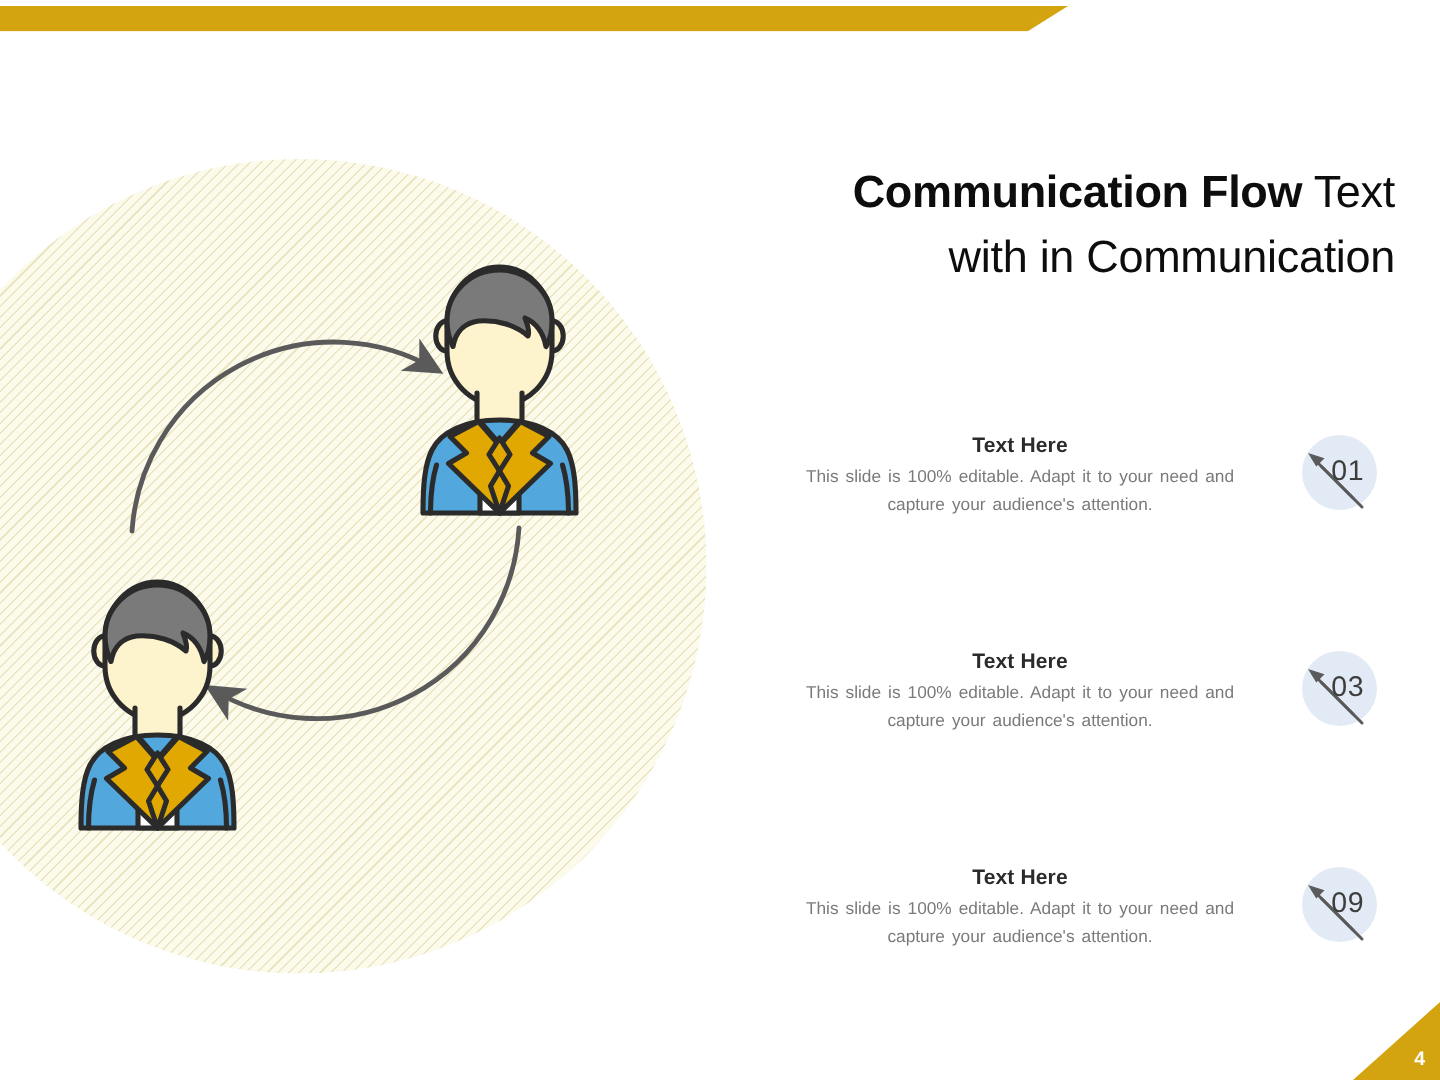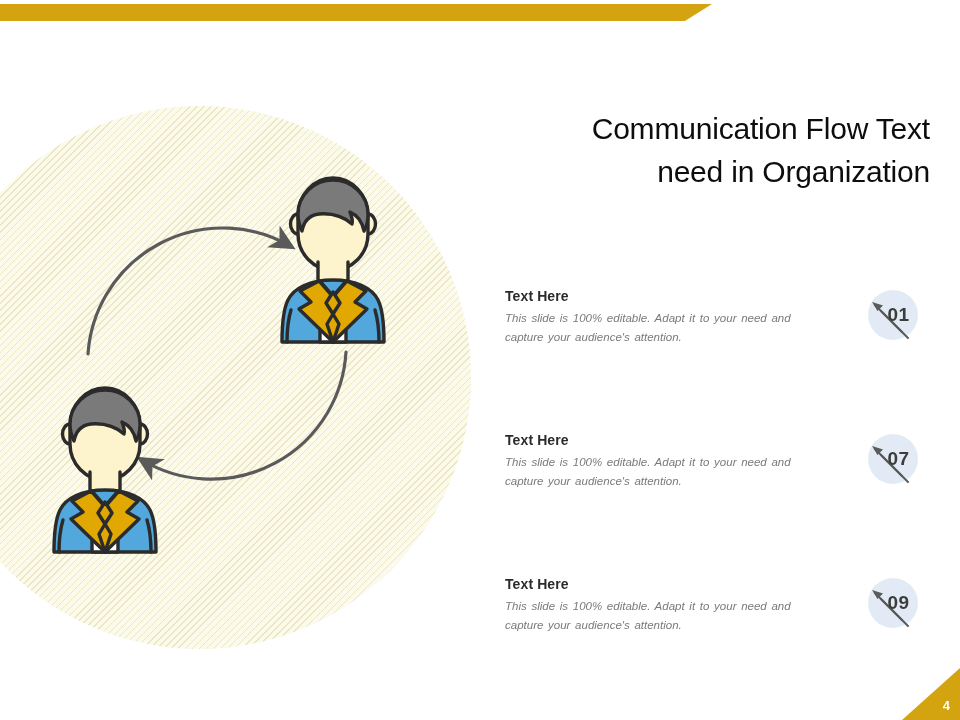--- a/index.html
+++ b/index.html
@@ -93,49 +93,48 @@
     left: 470px;
     top: 108px;
     width: 460px;
     text-align: right;
     font-size: 30px;
     line-height: 1.42;
     color: #0d0d0d;
     font-weight: 500;
     letter-spacing: -0.2px;
   }
-  .title .lead { font-weight: normal; }
+  .title .lead { font-weight: bold; }
 
   .item {
     position: absolute;
     left: 470px;
     width: 460px;
     height: 78px;
   }
   .item-1 { top: 288px; }
   .item-2 { top: 432px; }
   .item-3 { top: 576px; }
 
   .item-text {
     position: absolute;
     right: 75px;
     top: 0;
     width: 350px;
-    text-align: left;
+    text-align: center;
   }
   .item-heading {
     font-size: 14px;
     font-weight: bold;
     color: #2b2b2b;
     margin: 0 0 5px 0;
     letter-spacing: 0.1px;
   }
   .item-body {
     font-size: 11.5px;
-    font-style: italic;
     color: #7a7a7a;
     line-height: 1.62;
     margin: 0;
     word-spacing: 1.5px;
   }
 
   .badge {
     position: absolute;
     right: 12px;
     top: 2px;
@@ -154,21 +153,21 @@
   .badge-num {
     position: absolute;
     left: 6px;
     top: 0;
     width: 50px;
     height: 50px;
     display: flex;
     align-items: center;
     justify-content: center;
     font-size: 19px;
-    font-weight: 700;
+    font-weight: 400;
     color: #3d3d3d;
     letter-spacing: 0.5px;
     padding-left: 11px;
     box-sizing: border-box;
   }
   .badge-arrow {
     position: absolute;
     left: 0;
     top: 0;
     width: 56px;
@@ -247,21 +246,21 @@
         <path d="M75,128 L68,139 L75,150 L82,139 z" fill="#e0a800"></path>
         <path d="M75,150 L69,160 L75,178 L81,160 z" fill="#e0a800"></path>
         <path d="M33,146 C30,156 29,166 29,178" fill="none"></path>
         <path d="M117,146 C120,156 121,166 121,178" fill="none"></path>
       </g>
     </svg>
   </div>
 
   <div class="title">
     <span class="lead">Communication Flow</span><span> Text</span><br>
-    <span>need in Organization</span>
+    <span>with in Communication</span>
   </div>
 
   <div class="item item-1">
     <div class="item-text">
       <p class="item-heading">Text Here</p>
       <p class="item-body">
         <span>This slide is 100% editable. Adapt it to your  need and</span><br>
         <span>capture your audience's  attention.</span>
       </p>
     </div>
@@ -288,21 +287,21 @@
     </div>
     <div class="badge">
       <div class="badge-circle"></div>
       <svg class="badge-arrow" viewBox="0 0 56 56">
         <g stroke="#5a5a5a" stroke-width="2" stroke-linecap="round" fill="none">
           <line x1="13" y1="15" x2="40" y2="42"></line>
           <line x1="19" y1="21" x2="46" y2="48"></line>
         </g>
         <path d="M10,12 L21,15.5 L15.5,21 Z" fill="#5a5a5a"></path>
       </svg>
-      <div class="badge-num">07</div>
+      <div class="badge-num">03</div>
     </div>
   </div>
 
   <div class="item item-3">
     <div class="item-text">
       <p class="item-heading">Text Here</p>
       <p class="item-body">
         <span>This slide is 100% editable. Adapt it to your  need and</span><br>
         <span>capture your audience's  attention.</span>
       </p>

